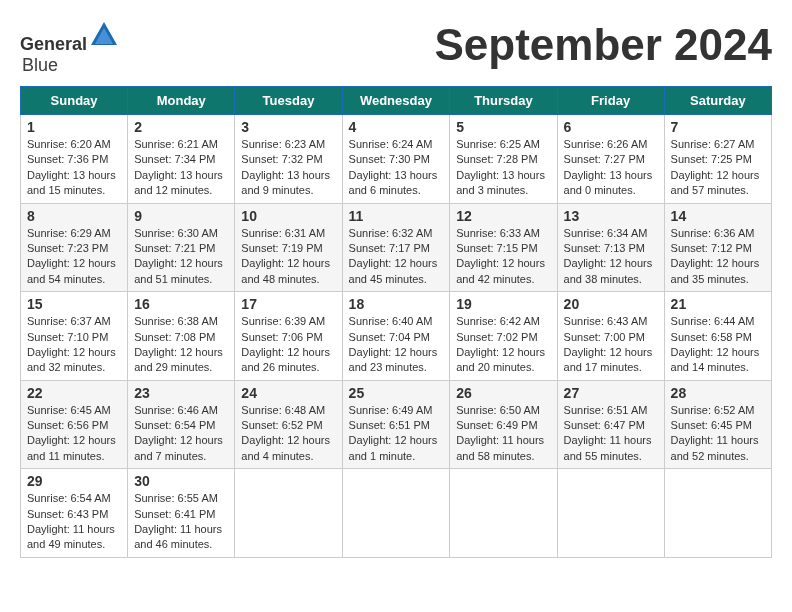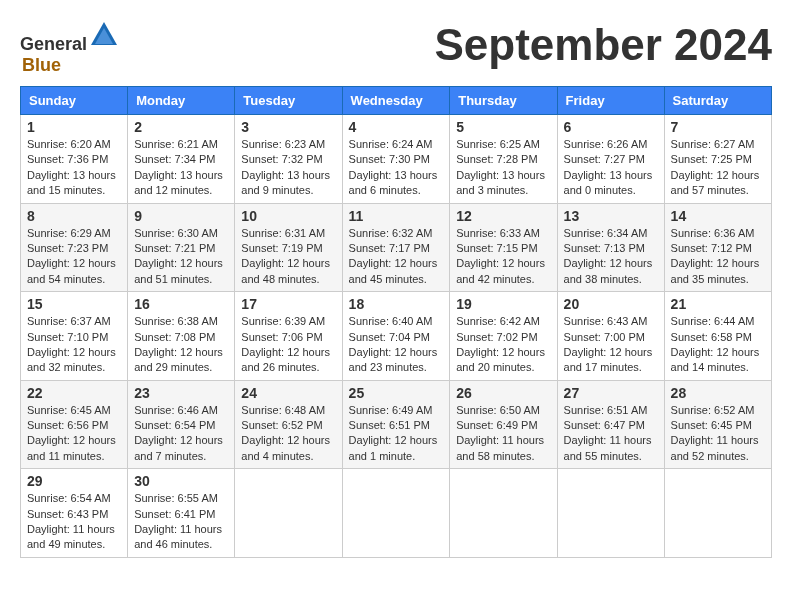--- a/index.html
+++ b/index.html
@@ -36,23 +36,23 @@
     .location-title {
       font-size: 16px;
       color: #555;
     }
     .calendar-table {
       width: 100%;
       border-collapse: collapse;
       font-size: 11px;
     }
     .calendar-table th {
-      background-color: #3b82f6;
+      background-color: #0f766e;
       color: #fff;
-      text-align: left;
+      text-align: center;
       padding: 6px 8px;
       font-size: 13px;
       border: 1px solid #1a6ab5;
     }
     .calendar-table td {
       border: 1px solid #ccc;
       vertical-align: top;
       padding: 4px 6px;
       width: 108px;
       min-height: 80px;
@@ -86,21 +86,21 @@
 </head>
 <body>
 
 <div class="header-area">
   <div class="logo">
     <div>
       <span style="font-size:18px;font-weight:bold;color:#333;">General</span><svg class="logo-icon" viewBox="0 0 30 30">
           <polygon points="15,2 28,25 2,25" fill="#1a6ab5"></polygon>
           <polygon points="15,8 24,24 6,24" fill="#4a90d9"></polygon>
         </svg><br>
-      <span style="font-size:18px;font-weight:bold;color:#a16207;margin-left:2px;margin-top:32px;">Blue</span>
+      <span style="font-size:18px;font-weight:normal;color:#404040;margin-left:2px;margin-top:32px;">Blue</span>
     </div>
   </div>
   <div class="title-area">
     <div class="month-title">September 2024</div>
   </div>
 </div>
 
 <table class="calendar-table">
   <thead>
     <tr>

